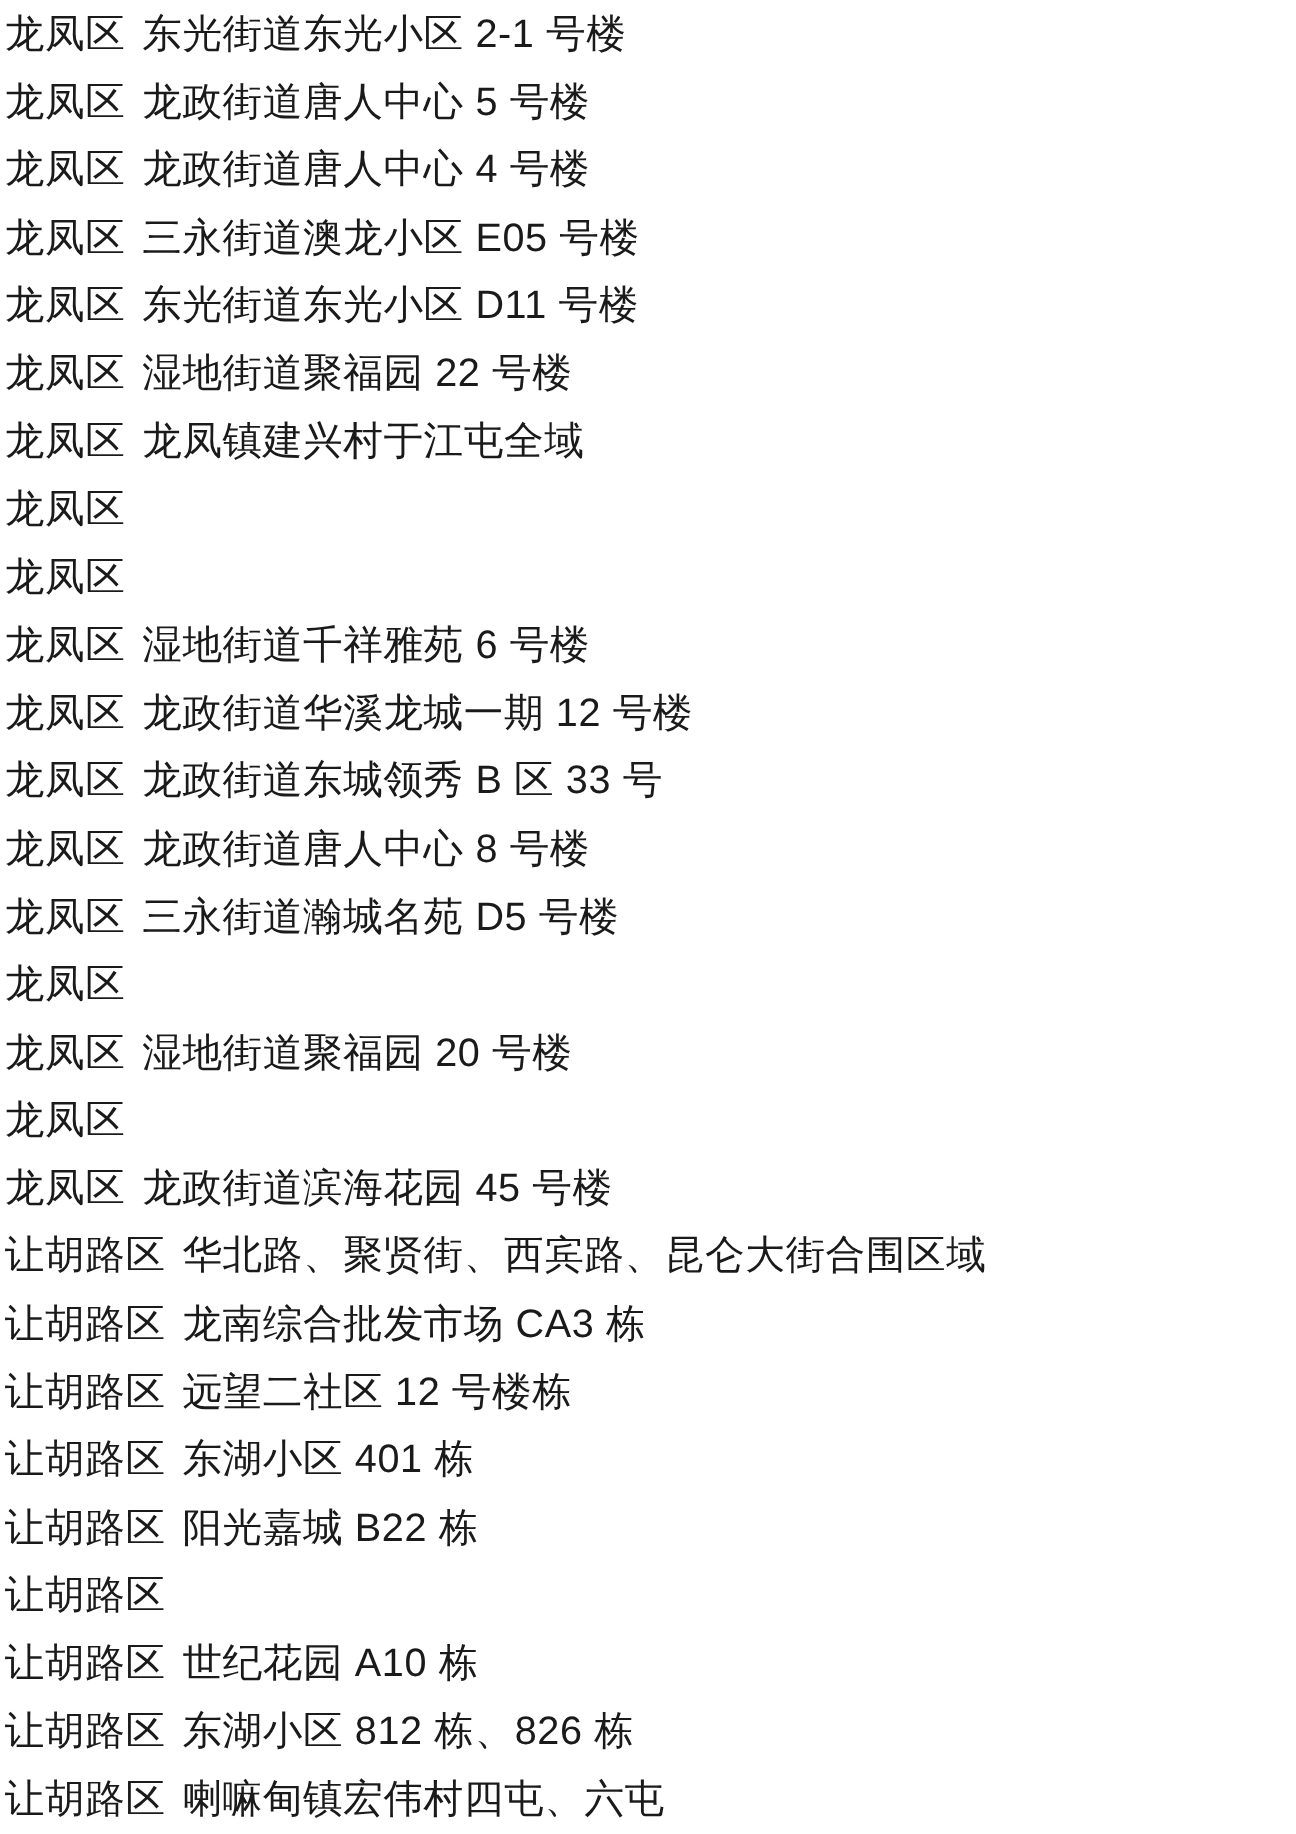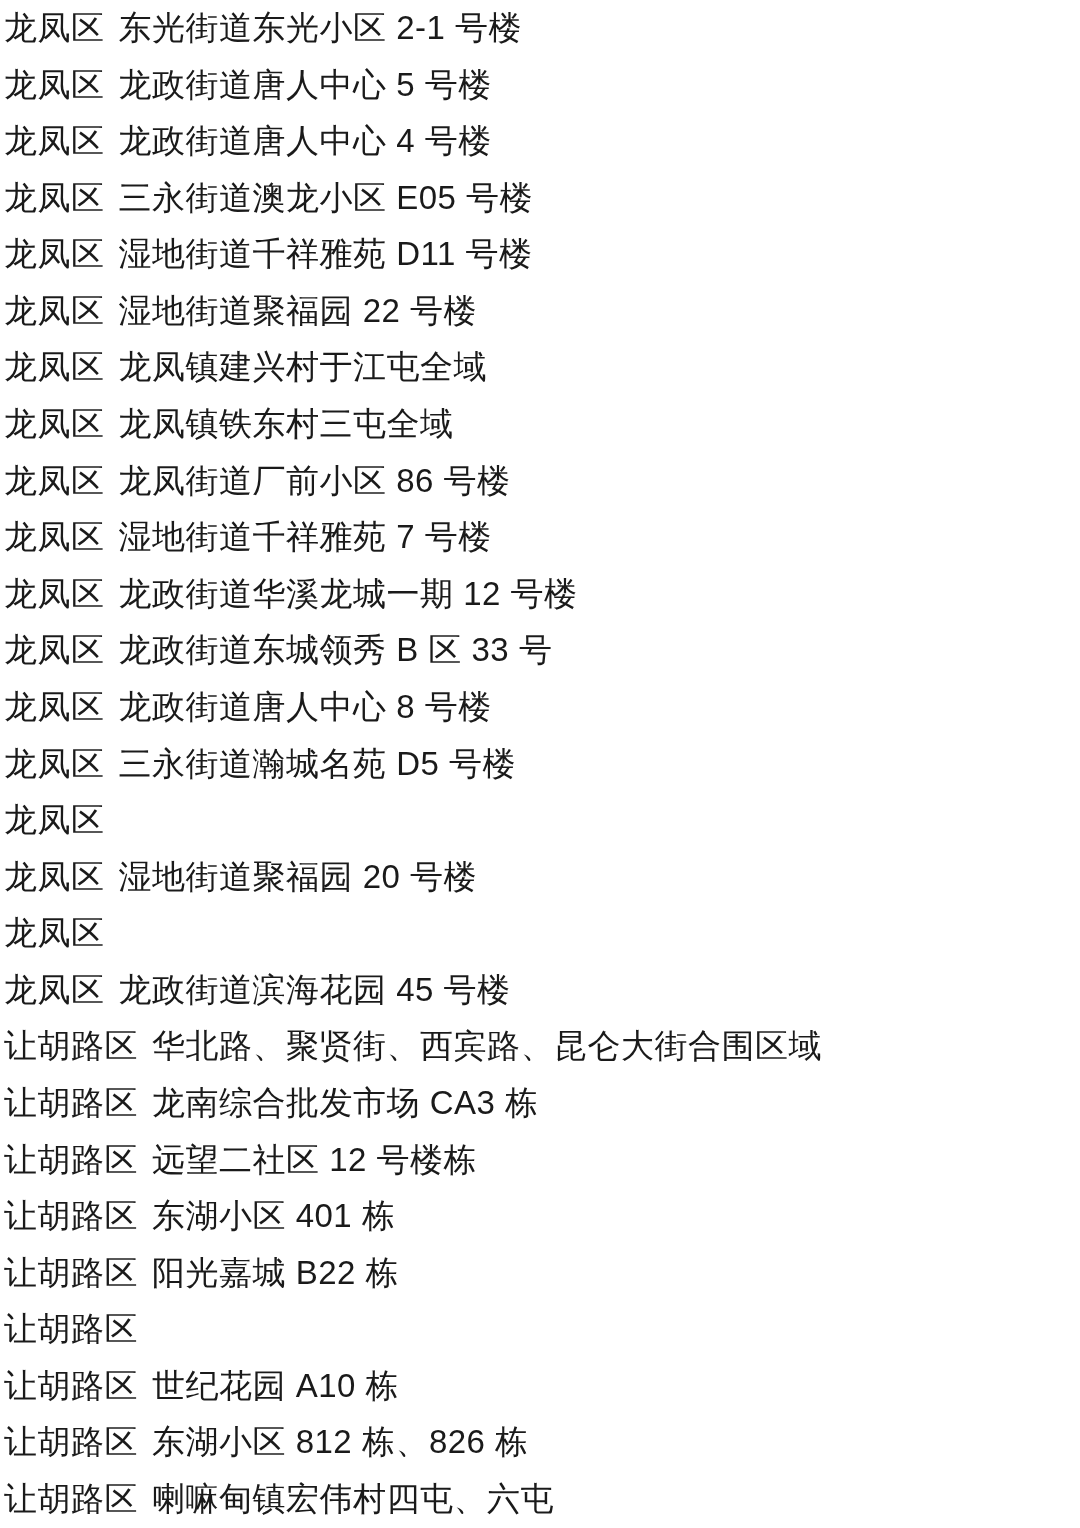--- a/index.html
+++ b/index.html
@@ -52,41 +52,39 @@
   <div class="row">
     <span class="district">龙凤区</span>
     <span class="address">龙政街道唐人中心 4 号楼</span>
   </div>
   <div class="row">
     <span class="district">龙凤区</span>
     <span class="address">三永街道澳龙小区 E05 号楼</span>
   </div>
   <div class="row">
     <span class="district">龙凤区</span>
-    <span class="address">湿地街道千祥雅苑 D11 号楼</span>
+    <span class="address">东光街道东光小区 D11 号楼</span>
   </div>
   <div class="row">
     <span class="district">龙凤区</span>
     <span class="address">湿地街道聚福园 22 号楼</span>
   </div>
   <div class="row">
     <span class="district">龙凤区</span>
     <span class="address">龙凤镇建兴村于江屯全域</span>
   </div>
   <div class="row">
     <span class="district">龙凤区</span>
-    <span class="address">龙凤镇铁东村三屯全域</span>
   </div>
   <div class="row">
     <span class="district">龙凤区</span>
-    <span class="address">龙凤街道厂前小区 86 号楼</span>
   </div>
   <div class="row">
     <span class="district">龙凤区</span>
-    <span class="address">湿地街道千祥雅苑 7 号楼</span>
+    <span class="address">湿地街道千祥雅苑 6 号楼</span>
   </div>
   <div class="row">
     <span class="district">龙凤区</span>
     <span class="address">龙政街道华溪龙城一期 12 号楼</span>
   </div>
   <div class="row">
     <span class="district">龙凤区</span>
     <span class="address">龙政街道东城领秀 B 区 33 号</span>
   </div>
   <div class="row">

